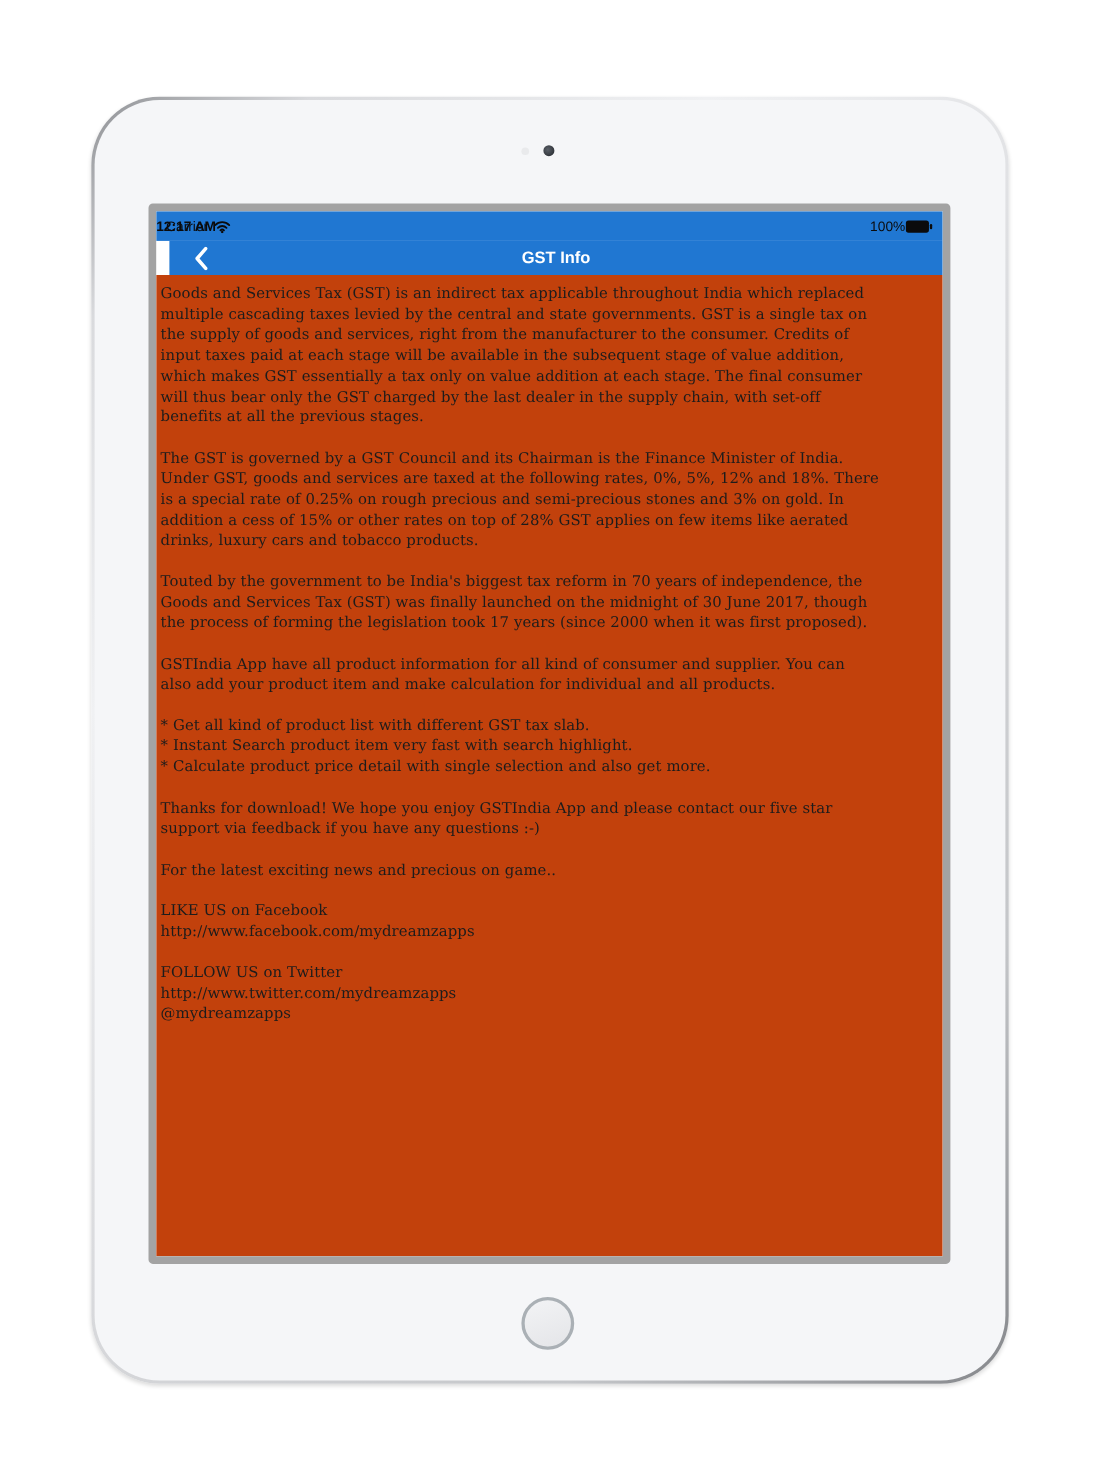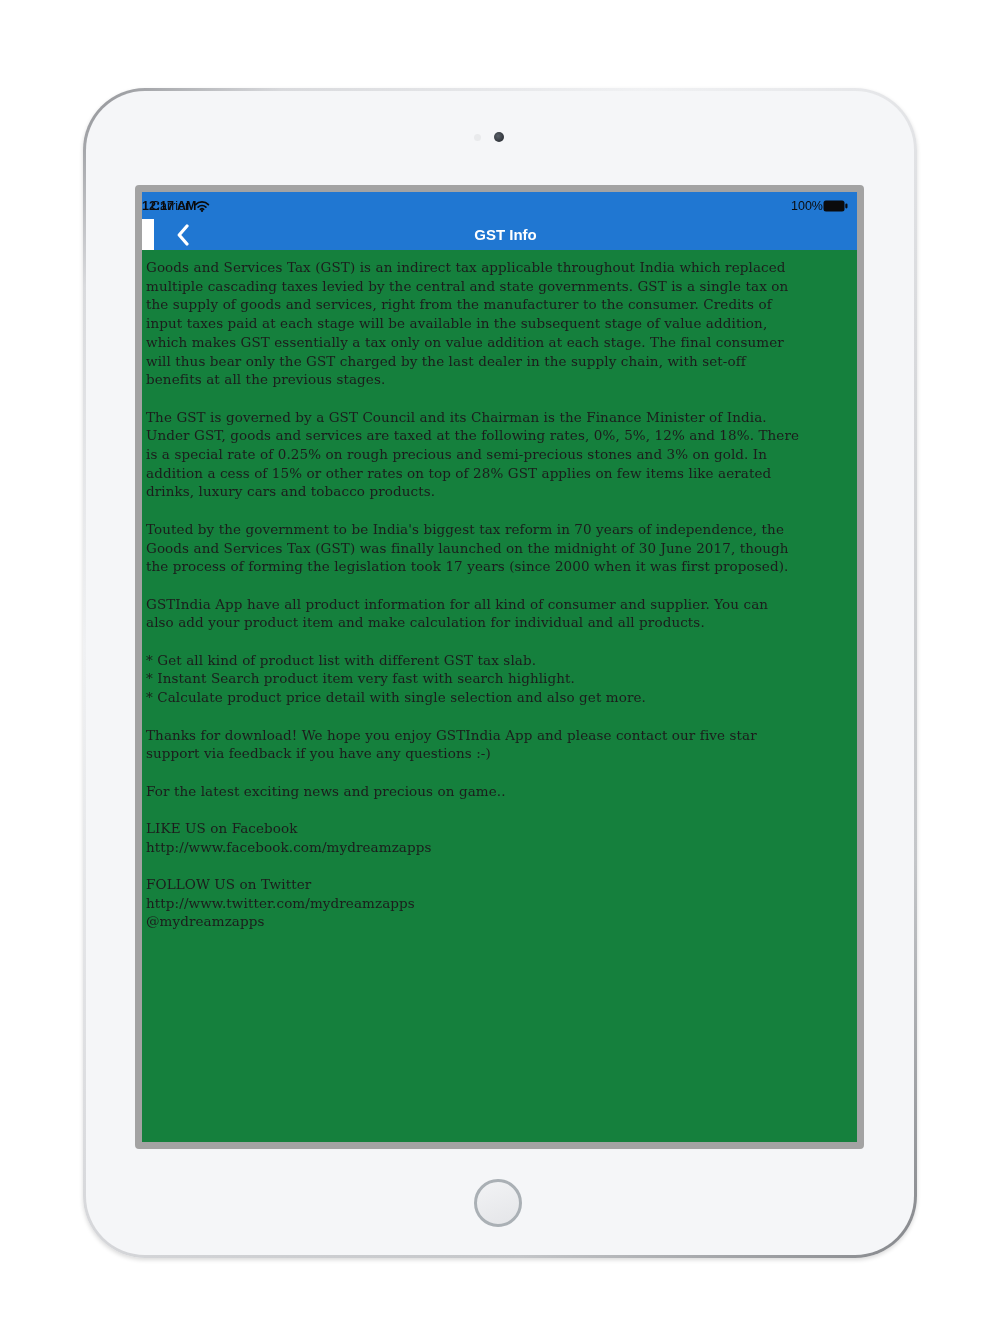--- a/index.html
+++ b/index.html
@@ -66,21 +66,21 @@
     position: absolute; left: 22px; top: 0; height: 31px;
     display: flex; align-items: center; cursor: pointer;
   }
   .nav-title {
     width: 100%; text-align: center; color: #ffffff;
     font-weight: 700; font-size: 15px;
   }
 
   
   .content-area {
-    flex: 1 1 auto; background: #15803d; overflow: hidden;
+    flex: 1 1 auto; background: #c2410c; overflow: hidden;
     padding: 8px 4px 0 4px;
   }
   .content-area p {
     font-family: "DejaVu Serif", serif;
     font-size: 13.5px; line-height: 18.7px; color: #1c1c1c;
     white-space: pre-line; margin: 0 0 18.7px 0;
     letter-spacing: 0.1px;
   }
 
   .icon-svg { display: block; }

